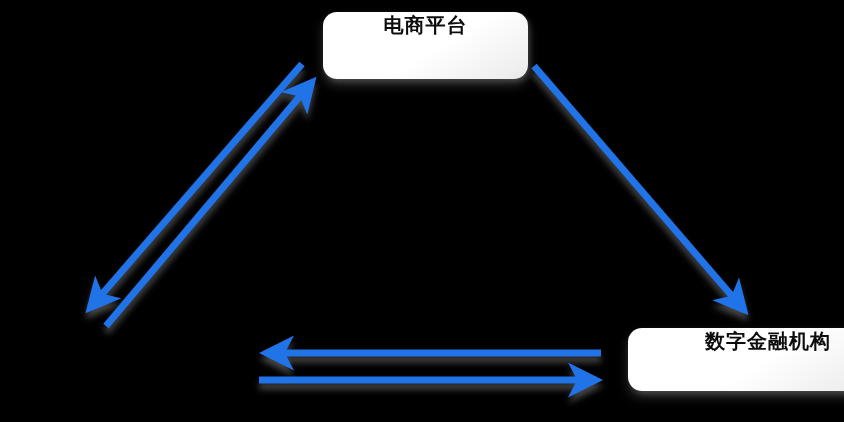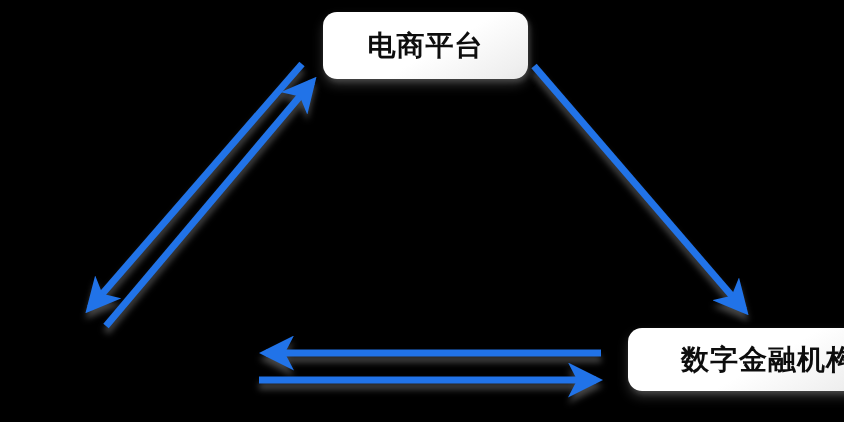--- a/index.html
+++ b/index.html
@@ -26,28 +26,27 @@
     stroke-width: 7;
     fill: none;
   }
   .arrowhead {
     fill: var(--arrow-color, #2173e8);
     stroke: none;
   }
   .node {
     position: absolute;
     display: flex;
-    align-items: center;
     justify-content: center;
     background: linear-gradient(150deg, #ffffff 55%, #efefef 90%, #e7e7e7 100%);
     border-radius: 14px;
     box-shadow: 0 6px 12px rgba(150,150,150,0.30), 2px 3px 5px rgba(120,120,120,0.35);
     color: var(--node-text, #0d0d0d);
     font-weight: 700;
-    font-size: 28px;
+    font-size: 20px;
     letter-spacing: 1px;
     white-space: nowrap;
   }
   .node-platform { left: 323px; top: 12px;  width: 205px; height: 67px; }
   .node-shop     { left: 22px;  top: 330px; width: 206px; height: 68px; }
   .node-finance  { left: 628px; top: 328px; width: 204px; height: 63px; padding-left: 38px; }
 </style>
 </head>
 <body>
 

